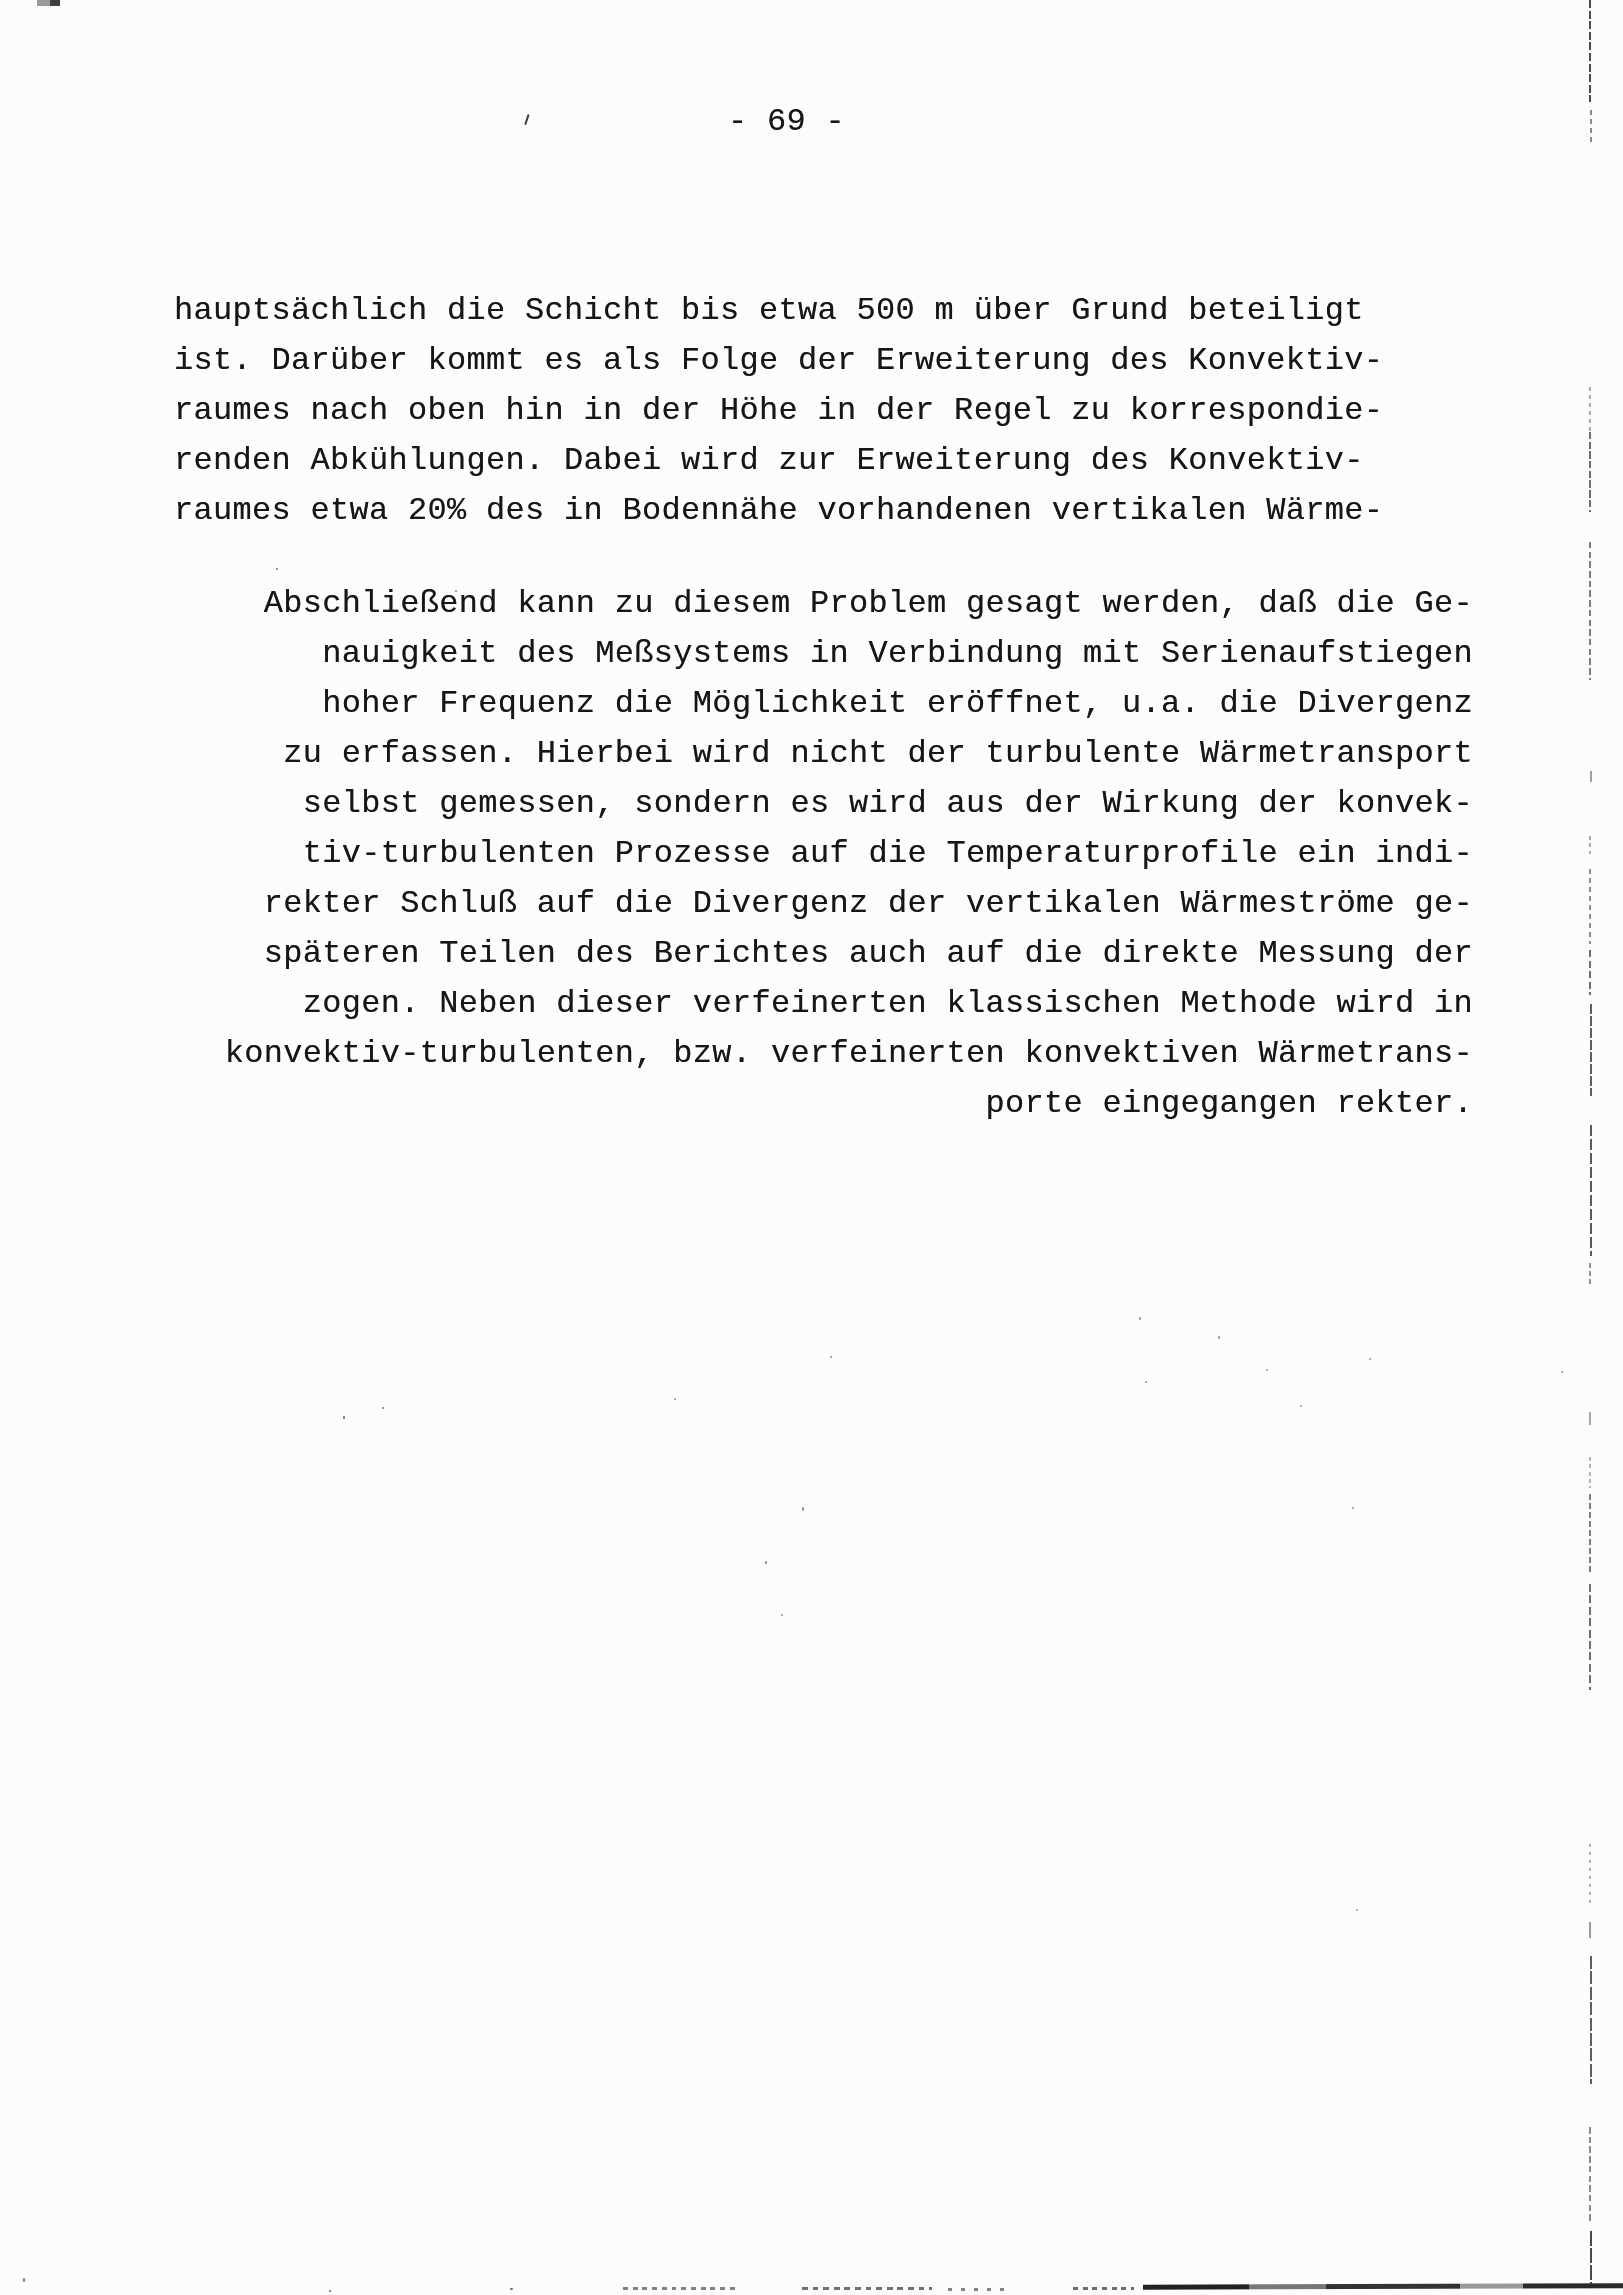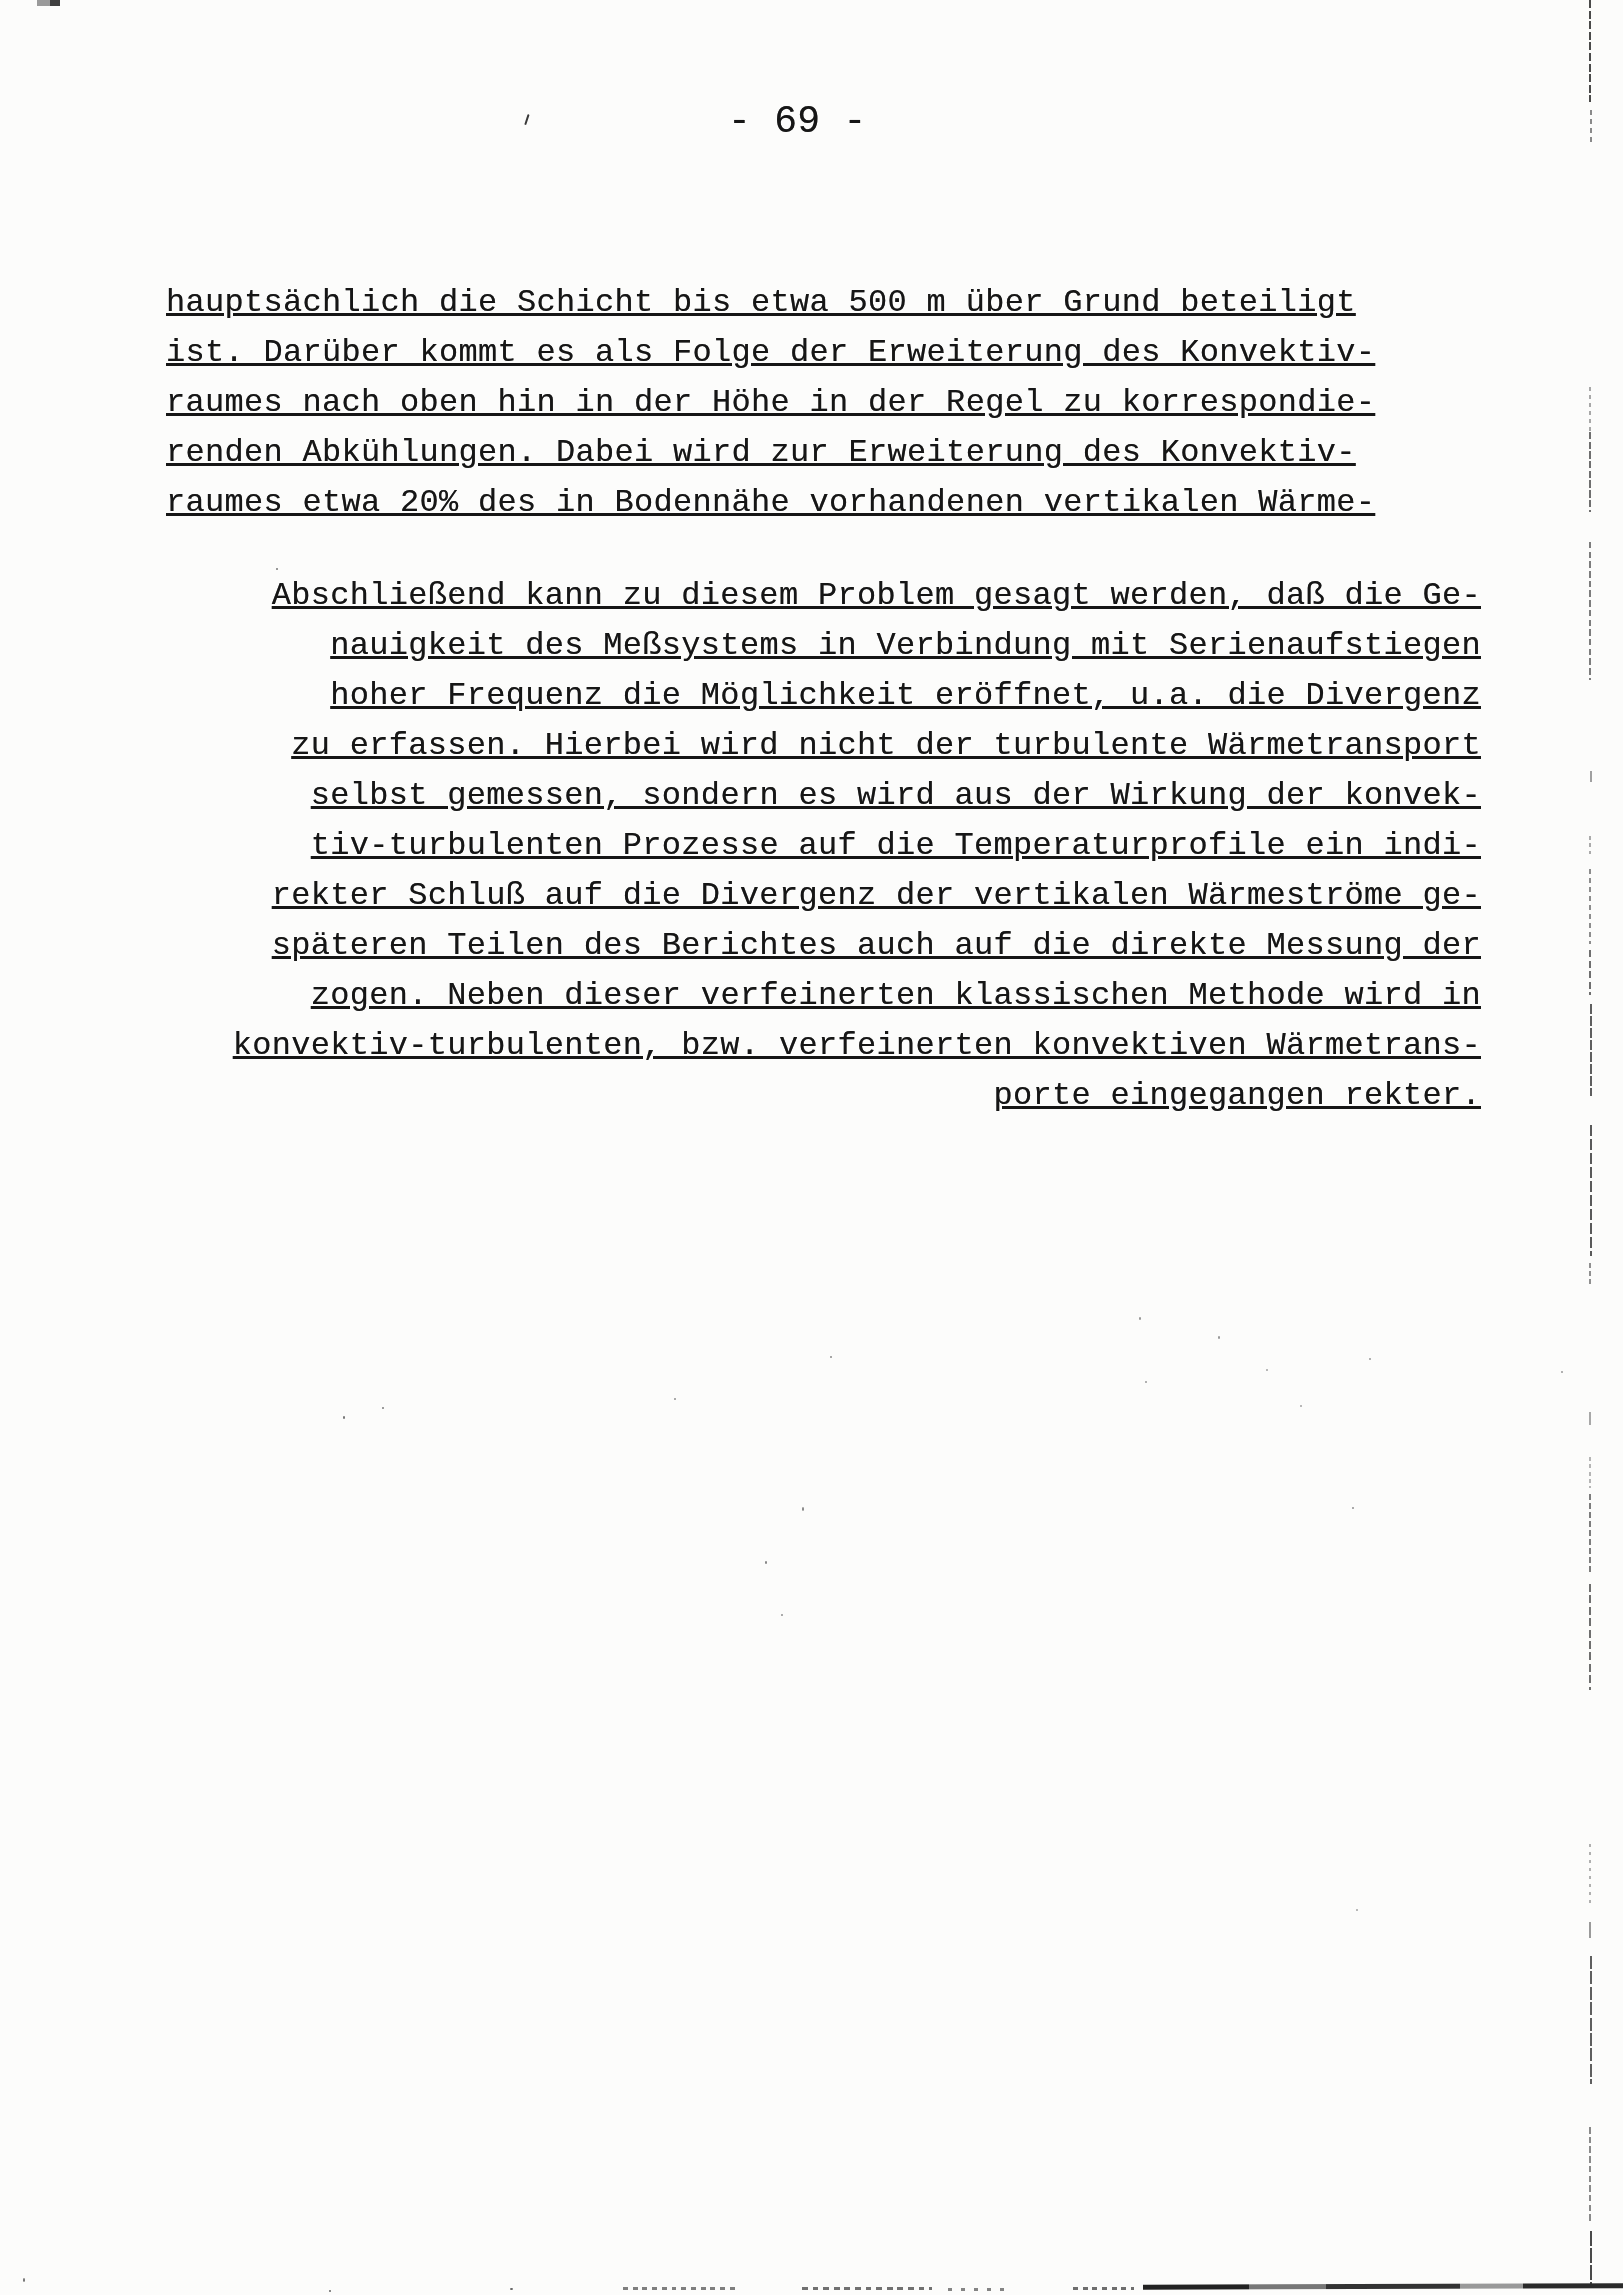--- a/index.html
+++ b/index.html
@@ -9,33 +9,33 @@
     height: 2295px;
     background: var(--paper, #fcfcfb);
     overflow: hidden;
     font-family: "Liberation Mono", "DejaVu Sans Mono", monospace;
     color: var(--ink, #161616);
   }
   .page-number {
     position: absolute;
     left: 728px;
     top: 97px;
-    font-size: 38px;
+    font-size: 32px;
     line-height: 50px;
     letter-spacing: 0.3px;
     white-space: pre;
     text-shadow: 0 0 0.6px rgba(0,0,0,0.55);
   }
   .body-text {
     position: absolute;
     left: 166px;
     top: 278px;
     width: 1315px;
   }
-  .paragraph { margin: 0; text-decoration: underline; }
+  .paragraph { margin: 8px; }
   .paragraph + .paragraph { margin-top: 43px; text-align: right; }
   .text-line {
     height: 50px;
     line-height: 50px;
     font-size: 32px;
     letter-spacing: 0.3px;
     white-space: pre;
     text-shadow: 0 0 0.6px rgba(0,0,0,0.55);
   }
   

